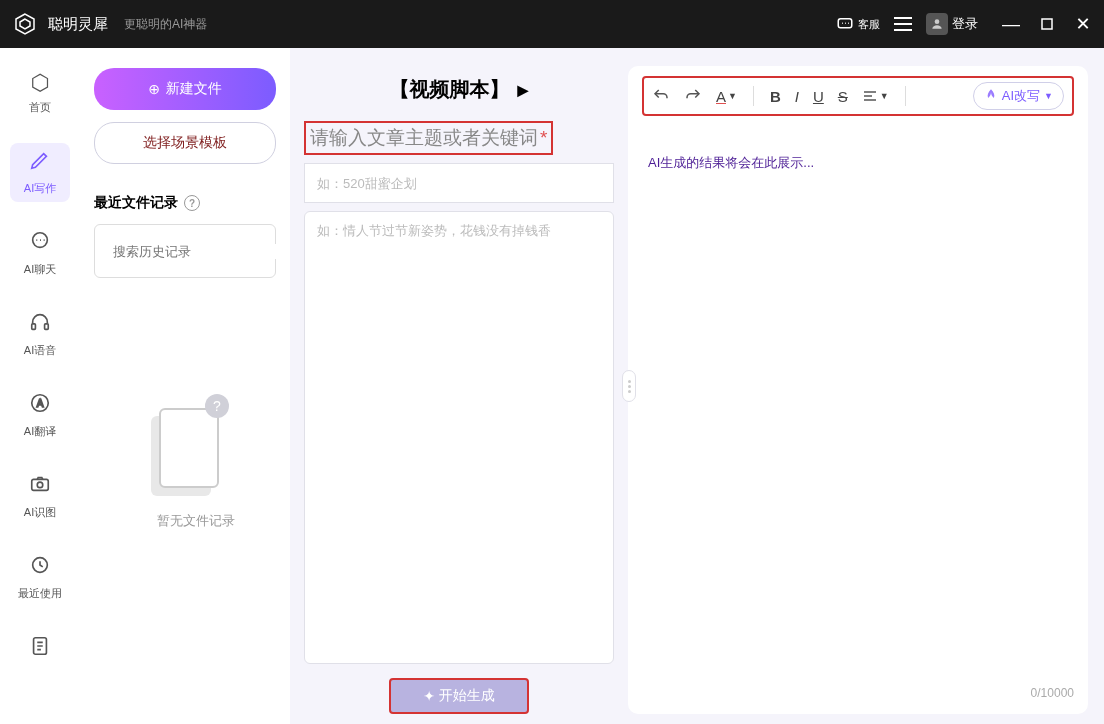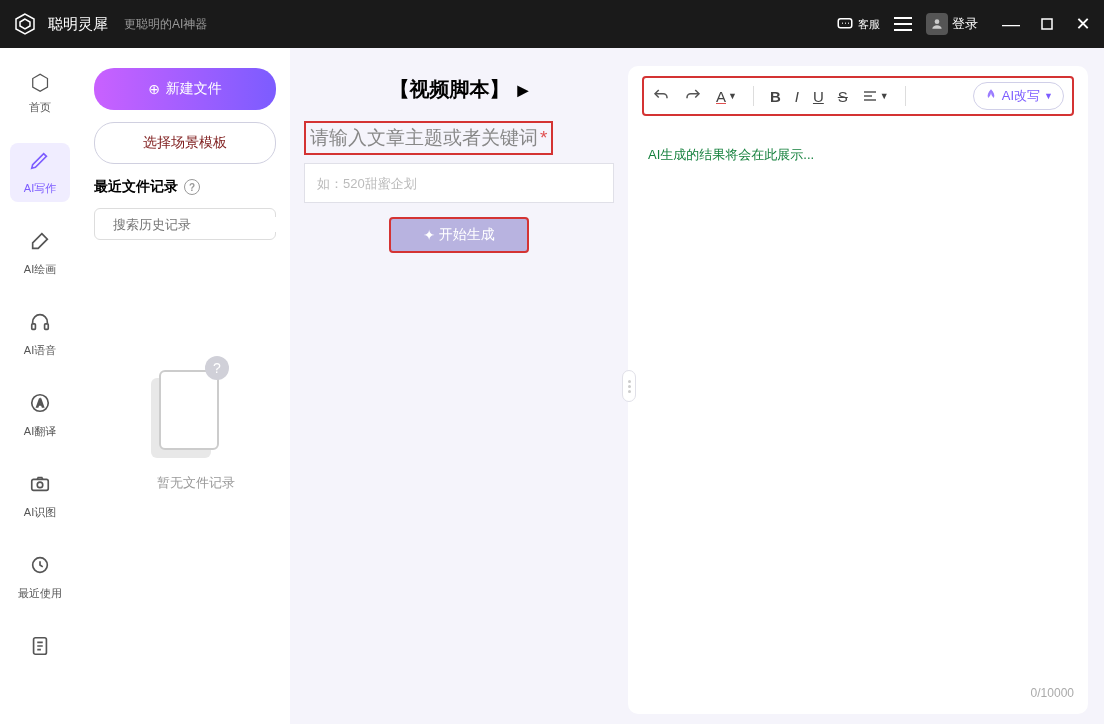--- a/index.html
+++ b/index.html
@@ -28,23 +28,23 @@
     .sidebar-item { display: flex; flex-direction: column; align-items: center; gap: 4px; cursor: pointer; width: 60px; padding: 6px 0; border-radius: 8px; }
     .sidebar-item.active { background: #f0edff; }
     .sidebar-item.active .sidebar-icon, .sidebar-item.active .sidebar-label { color: #7c5cff; }
     .sidebar-icon { font-size: 22px; color: #555; }
     .sidebar-label { font-size: 11px; color: #555; }
     
     
     .file-panel { width: 210px; background: #fff; padding: 20px 14px; }
     .new-file-btn { width: 100%; height: 42px; background: linear-gradient(90deg, #c961ff, #7c5cff); border: none; border-radius: 20px; color: #fff; font-size: 14px; font-weight: 500; display: flex; align-items: center; justify-content: center; gap: 6px; cursor: pointer; }
     .template-btn { width: 100%; height: 42px; margin-top: 12px; background: #fff; border: 1px solid #d0d0e0; border-radius: 20px; color: #7f1d1d; font-size: 14px; cursor: pointer; }
-    .recent-header { display: flex; align-items: center; gap: 6px; margin-top: 14px; font-size: 14px; font-weight: 600; }
+    .recent-header { display: flex; align-items: center; gap: 6px; margin-top: 30px; font-size: 14px; font-weight: 600; }
     .help-icon { width: 16px; height: 16px; border: 1px solid #999; border-radius: 50%; display: flex; align-items: center; justify-content: center; font-size: 10px; color: #999; }
-    .search-box { margin-top: 12px; height: 32px; border: 1px solid #ddd; border-radius: 6px; display: flex; align-items: center; padding: 0 10px; gap: 8px; }
+    .search-box { margin-top: 12px; height: 54px; border: 1px solid #ddd; border-radius: 6px; display: flex; align-items: center; padding: 0 10px; gap: 8px; }
     .search-input { border: none; outline: none; flex: 1; font-size: 13px; }
     .empty-state { margin-top: 120px; display: flex; flex-direction: column; align-items: center; gap: 14px; }
     .empty-img { width: 80px; height: 100px; position: relative; }
     .empty-ghost { width: 60px; height: 80px; background: #fff; border: 2px solid #ccc; border-radius: 6px; position: absolute; left: 14px; top: 10px; }
     .empty-ghost-shadow { width: 60px; height: 80px; background: #e8e8e8; border-radius: 6px; position: absolute; left: 6px; top: 18px; }
     .empty-q { position: absolute; right: -4px; top: -4px; width: 24px; height: 24px; background: #d0d0d8; border-radius: 50%; color: #fff; display: flex; align-items: center; justify-content: center; font-size: 14px; }
     .empty-text { font-size: 13px; color: #999; margin-left: 22px; }
     
     
     .content { flex: 1; background: #f5f4fb; display: flex; padding: 18px 16px 10px 14px; gap: 14px; position: relative; }
@@ -67,21 +67,21 @@
     .toolbar { height: 40px; display: flex; align-items: center; gap: 16px; border: 2px solid #d43333; padding: 0 8px; border-radius: 4px; }
     .toolbar-group { display: flex; align-items: center; gap: 14px; }
     .tb-btn { cursor: pointer; font-size: 15px; color: #444; display: flex; align-items: center; }
     .tb-btn.bold { font-weight: 700; }
     .tb-btn.italic { font-style: italic; }
     .tb-btn.underline { text-decoration: underline; }
     .tb-btn.strike { text-decoration: line-through; }
     .tb-sep { width: 1px; height: 20px; background: #ddd; }
     .rewrite-btn { margin-left: auto; display: flex; align-items: center; gap: 4px; font-size: 13px; color: #7c5cff; cursor: pointer; border: 1px solid #d0cfe8; border-radius: 14px; padding: 4px 10px; }
     .rewrite-icon { color: #9b7cff; }
-    .output-placeholder { flex: 1; padding: 30px 6px; font-size: 13px; color: #15803d; }
+    .output-placeholder { flex: 1; padding: 30px 6px; font-size: 13px; color: #4c1d95; margin-top: 8px; }
     .char-count { text-align: right; font-size: 12px; color: #aaa; padding-bottom: 4px; }
     
     
     .drag-handle { position: absolute; left: 332px; top: 50%; transform: translateY(-50%); width: 14px; height: 32px; background: #fff; border: 1px solid #e0e0e8; border-radius: 7px; display: flex; align-items: center; justify-content: center; cursor: col-resize; }
     .drag-dots { display: flex; flex-direction: column; gap: 2px; }
     .drag-dots span { width: 3px; height: 3px; background: #ccc; border-radius: 50%; }
   </style>
 </head>
 <body>
 
@@ -141,24 +141,25 @@
       <span class="sidebar-icon">
         <svg width="22" height="22" viewBox="0 0 24 24" fill="none" stroke="#7c5cff" stroke-width="1.8">
             <path d="M3 21l4-1 12-12-3-3L4 17l-1 4z"></path>
           </svg>
       </span>
       <span class="sidebar-label">AI写作</span>
     </div>
     <div class="sidebar-item">
       <span class="sidebar-icon">
         <svg width="22" height="22" viewBox="0 0 24 24" fill="none" stroke="#555" stroke-width="1.8">
-            <path d="M14 4l6 6-10 10H4v-6L14 4z"></path>
-          </svg>
-      </span>
-      <span class="sidebar-label">AI绘画</span>
+            <circle cx="12" cy="11" r="8"></circle>
+            <path d="M8 11h1M12 11h1M16 11h1"></path>
+          </svg>
+      </span>
+      <span class="sidebar-label">AI聊天</span>
     </div>
     <div class="sidebar-item">
       <span class="sidebar-icon">
         <svg width="22" height="22" viewBox="0 0 24 24" fill="none" stroke="#555" stroke-width="1.8">
             <path d="M4 14v-2a8 8 0 0116 0v2"></path>
             <rect x="3" y="14" width="4" height="6" rx="1"></rect>
             <rect x="17" y="14" width="4" height="6" rx="1"></rect>
           </svg>
       </span>
       <span class="sidebar-label">AI语音</span>
@@ -234,20 +235,21 @@
       <div class="script-title">
         <span>【视频脚本】</span>
         <span class="play-arrow">▶</span>
       </div>
       <div>
         <span class="field-label highlighted">
           <span>请输入文章主题或者关键词</span><span class="req-star">*</span>
         </span>
       </div>
       <input class="text-input" placeholder="如：520甜蜜企划" style="">
+      <textarea class="textarea-input" placeholder="如：情人节过节新姿势，花钱没有掉钱香" style=""></textarea>
       <button class="generate-btn">
         <span>✦</span>
         <span>开始生成</span>
       </button>
     </div>
 
     <div class="drag-handle">
       <div class="drag-dots">
           <span></span>
           <span></span>

